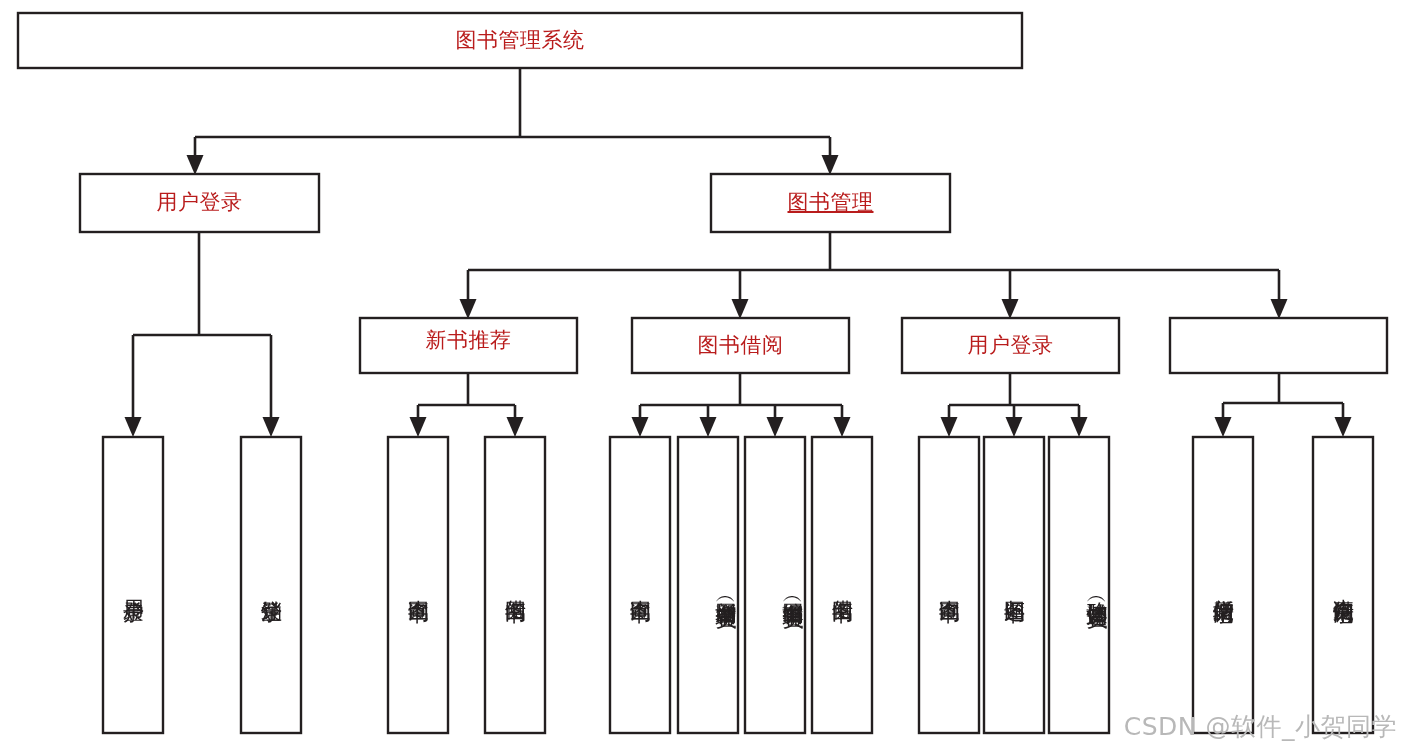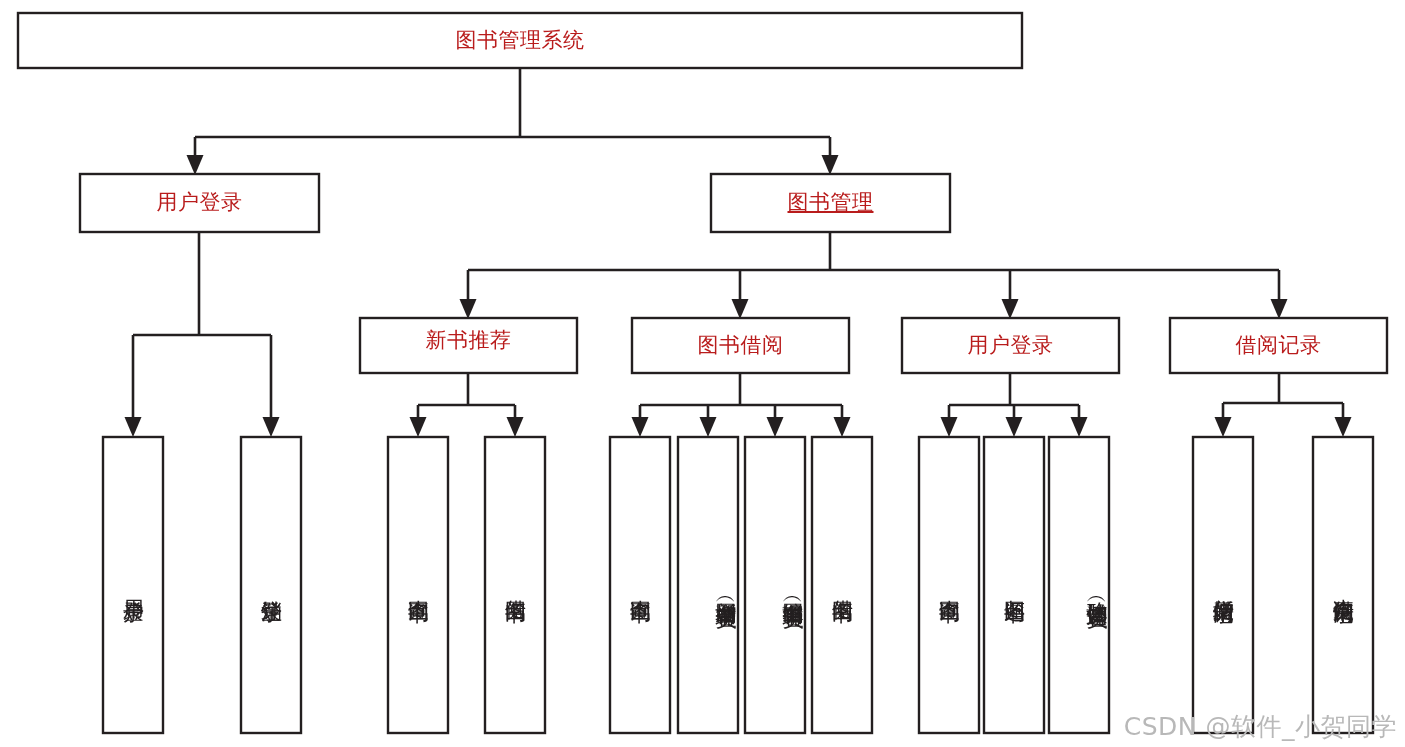--- a/index.html
+++ b/index.html
@@ -186,21 +186,20 @@
   </svg>
 
   <div class="node-label-h" style="left:18px; top:13px; width:1004px; height:55px;">图书管理系统</div>
 
   <div class="node-label-h" style="left:80px; top:174px; width:239px; height:58px;">用户登录</div>
   <div class="node-label-h" style="left:711px; top:174px; width:239px; height:58px;text-decoration:underline;">图书管理</div>
 
   <div class="node-label-h" style="left:360px; top:318px; width:217px; height:46px;">新书推荐</div>
   <div class="node-label-h" style="left:632px; top:318px; width:217px; height:55px;">图书借阅</div>
   <div class="node-label-h" style="left:902px; top:318px; width:217px; height:55px;">用户登录</div>
-  <div class="node-label-h" style="left:1170px; top:318px; width:217px; height:55px;">借阅记录</div>
 
   <div class="node-label-v" style="left:103px; top:437px; width:60px; height:296px;">用户登录</div>
   <div class="node-label-v" style="left:241px; top:437px; width:60px; height:296px;">注销登录</div>
 
   <div class="node-label-v" style="left:388px; top:437px; width:60px; height:296px;">查询图书</div>
   <div class="node-label-v" style="left:485px; top:437px; width:60px; height:296px;">借阅图书</div>
 
   <div class="node-label-v" style="left:610px; top:437px; width:60px; height:296px;">查询图书</div>
   <div class="node-label-v" style="left:678px; top:437px; width:60px; height:296px; align-items:flex-start; padding-top:8px; box-sizing:border-box;">新增图书（管理员）</div>
   <div class="node-label-v" style="left:745px; top:437px; width:60px; height:296px; align-items:flex-start; padding-top:8px; box-sizing:border-box;">编辑图书（管理员）</div>

